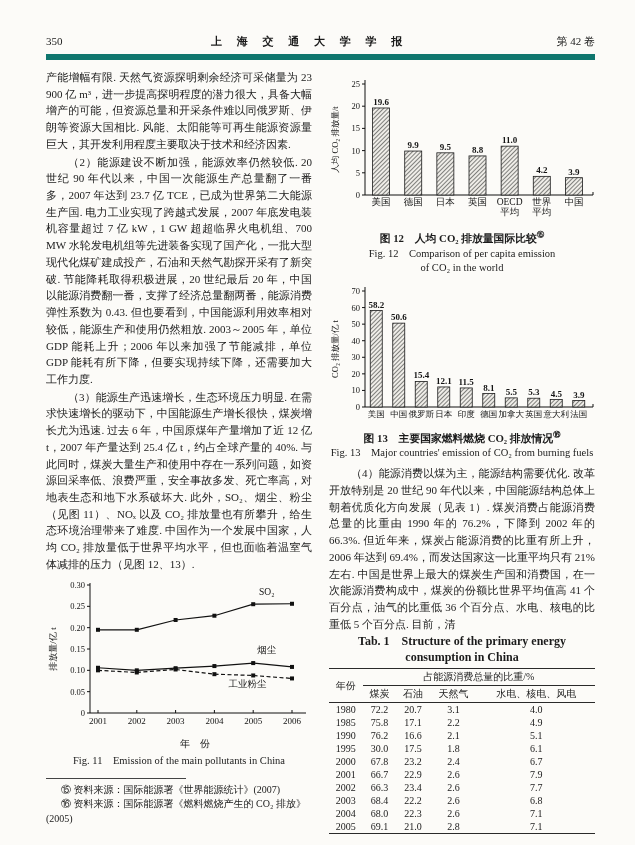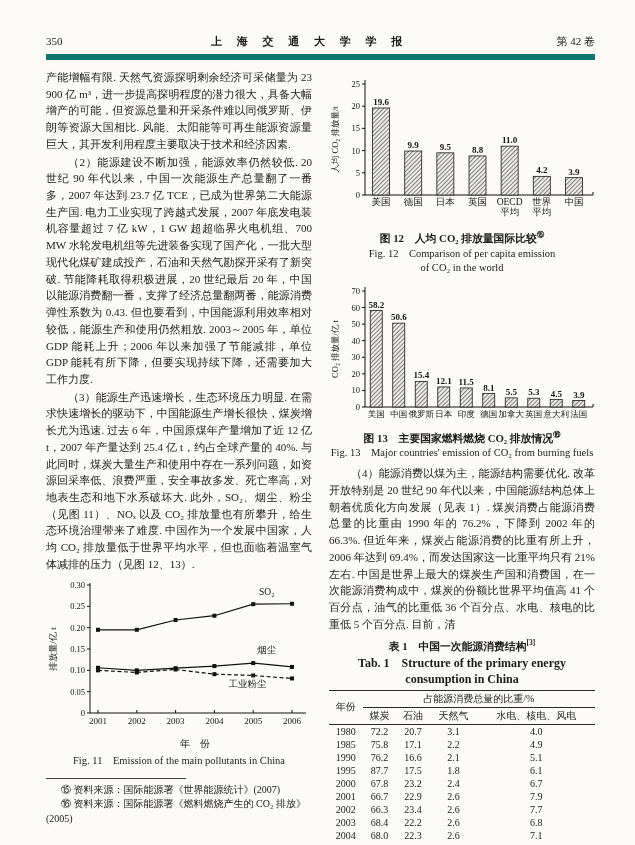--- a/index.html
+++ b/index.html
@@ -237,21 +237,20 @@
               <rect x="243.75" y="123.53714285714285" width="12" height="6.462857142857143" fill="url(#fig13-hatch)" stroke="#1a1a1a" stroke-width="0.8"></rect>
               <text x="249.75" y="120.53714285714285" font-size="9" text-anchor="middle" font-weight="bold">3.9</text>
               <text x="249.75" y="140" font-size="8.5" text-anchor="middle">法国</text>
             </svg>
         </div>
         <div class="cap-zh"><span>图 13　主要国家燃料燃烧 CO₂ 排放情况</span><sup>⑯</sup></div>
         <div class="cap-en" style="margin-bottom:5px;">Fig. 13　Major countries' emission of CO₂ from burning fuels</div>
 
         <p class="para ind">（4）能源消费以煤为主，能源结构需要优化. 改革开放特别是 20 世纪 90 年代以来，中国能源结构总体上朝着优质化方向发展（见表 1）. 煤炭消费占能源消费总量的比重由 1990 年的 76.2%，下降到 2002 年的 66.3%. 但近年来，煤炭占能源消费的比重有所上升，2006 年达到 69.4%，而发达国家这一比重平均只有 21%左右. 中国是世界上最大的煤炭生产国和消费国，在一次能源消费构成中，煤炭的份额比世界平均值高 41 个百分点，油气的比重低 36 个百分点、水电、核电的比重低 5 个百分点. 目前，清</p>
 
-        <div class="cap-zh" style="margin-top:6px;"><span>表 1　中国一次能源消费结构</span><sup>[3]</sup></div>
         <div class="cap-en" style="font-weight:bold;font-size:12px;">Tab. 1　Structure of the primary energy consumption in China</div>
 
         <table class="t1">
             <thead>
               <tr>
                 <th class="yr" rowspan="2">年份</th>
                 <th class="grp" colspan="4">占能源消费总量的比重/%</th>
               </tr>
               <tr class="sub">
                 <th>煤炭</th>
@@ -277,21 +276,21 @@
               </tr>
               <tr>
                 <td>1990</td>
                 <td>76.2</td>
                 <td>16.6</td>
                 <td>2.1</td>
                 <td>5.1</td>
               </tr>
               <tr>
                 <td>1995</td>
-                <td>87.7</td>
+                <td>30.0</td>
                 <td>17.5</td>
                 <td>1.8</td>
                 <td>6.1</td>
               </tr>
               <tr>
                 <td>2000</td>
                 <td>67.8</td>
                 <td>23.2</td>
                 <td>2.4</td>
                 <td>6.7</td>

